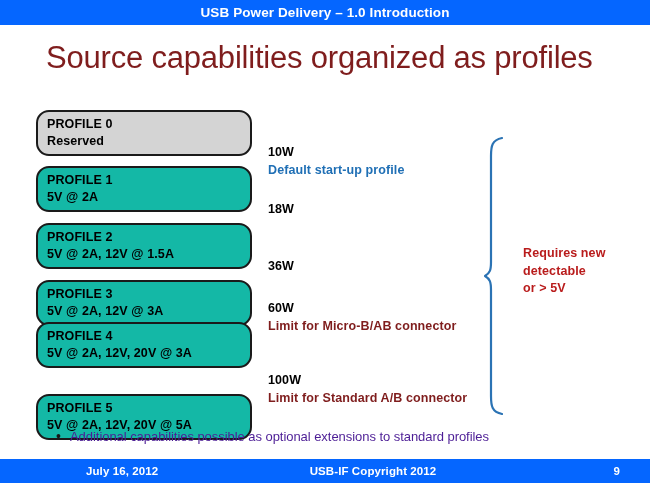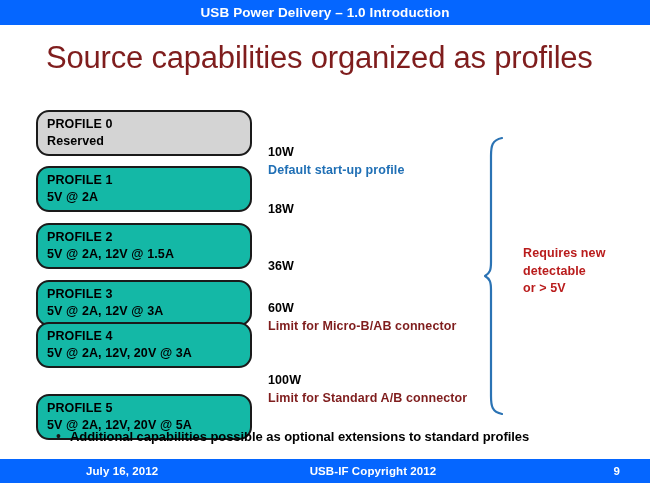--- a/index.html
+++ b/index.html
@@ -152,22 +152,22 @@
     align-items: flex-start;
   }
   #bullet-mark {
     width: 14px;
     font-size: 14px;
     line-height: 17px;
     color: #171717;
   }
   #bullet-text {
     font-size: 13px;
-    font-weight: bold;
-    color: #000000;
+    font-weight: normal;
+    color: #4c1d95;
     line-height: 17px;
     letter-spacing: -0.05px;
   }
 
   
   #footer-bar {
     position: absolute;
     left: 0;
     top: 459px;
     width: 650px;

